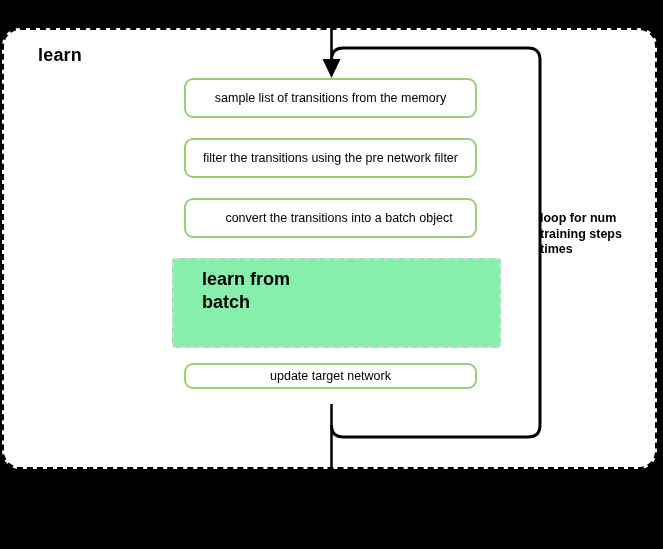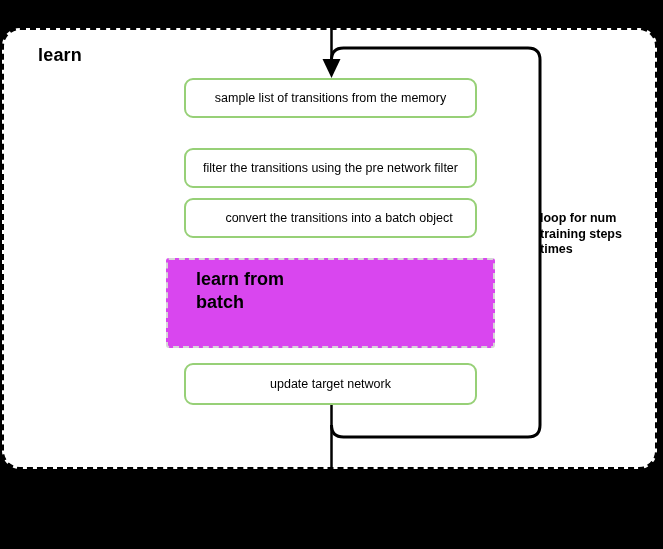--- a/index.html
+++ b/index.html
@@ -33,28 +33,28 @@
     left:184px;width:293px;height:40px;
     box-sizing:border-box;
     background:#fff;
     border:2px solid #97d077;
     border-radius:9px;
     display:flex;align-items:center;justify-content:center;
     font-size:12.5px;color:#000;
     text-align:center;
   }
   .step1{top:78px;}
-  .step2{top:148px;}
+  .step2{top:138px;}
   .step3{top:198px;padding-left:17px;}
-  .step4{top:363px;height:42px;}
+  .step4{top:363px;height:26px;}
   .learn-box{
     position:absolute;
-    left:166px;top:258px;width:329px;height:90px;
+    left:172px;top:258px;width:329px;height:90px;
     box-sizing:border-box;
-    background:#d946ef;
+    background:#86efac;
     border:2px dashed #d6d6d6;
     border-radius:3px;
     padding:8px 10px 0 28px;
     font-size:18px;font-weight:bold;color:#000;
     line-height:1.3;
     white-space:pre-line;
   }
   .loop-label{
     position:absolute;
     left:540px;top:211px;width:118px;

